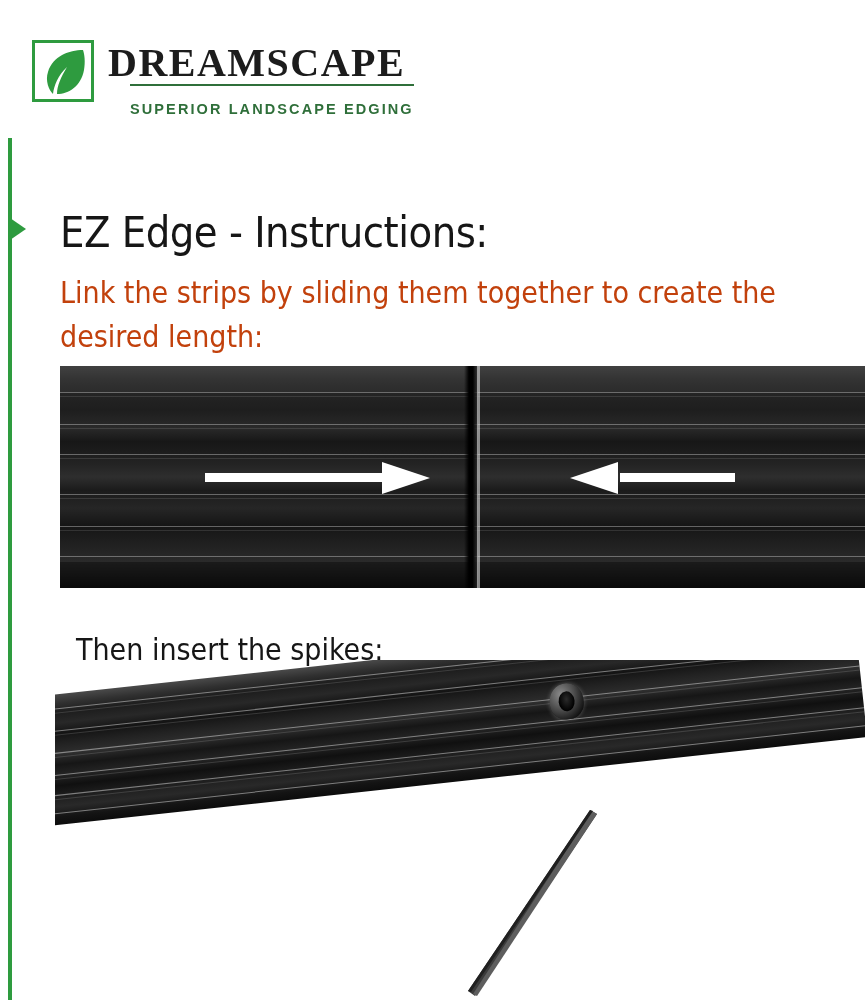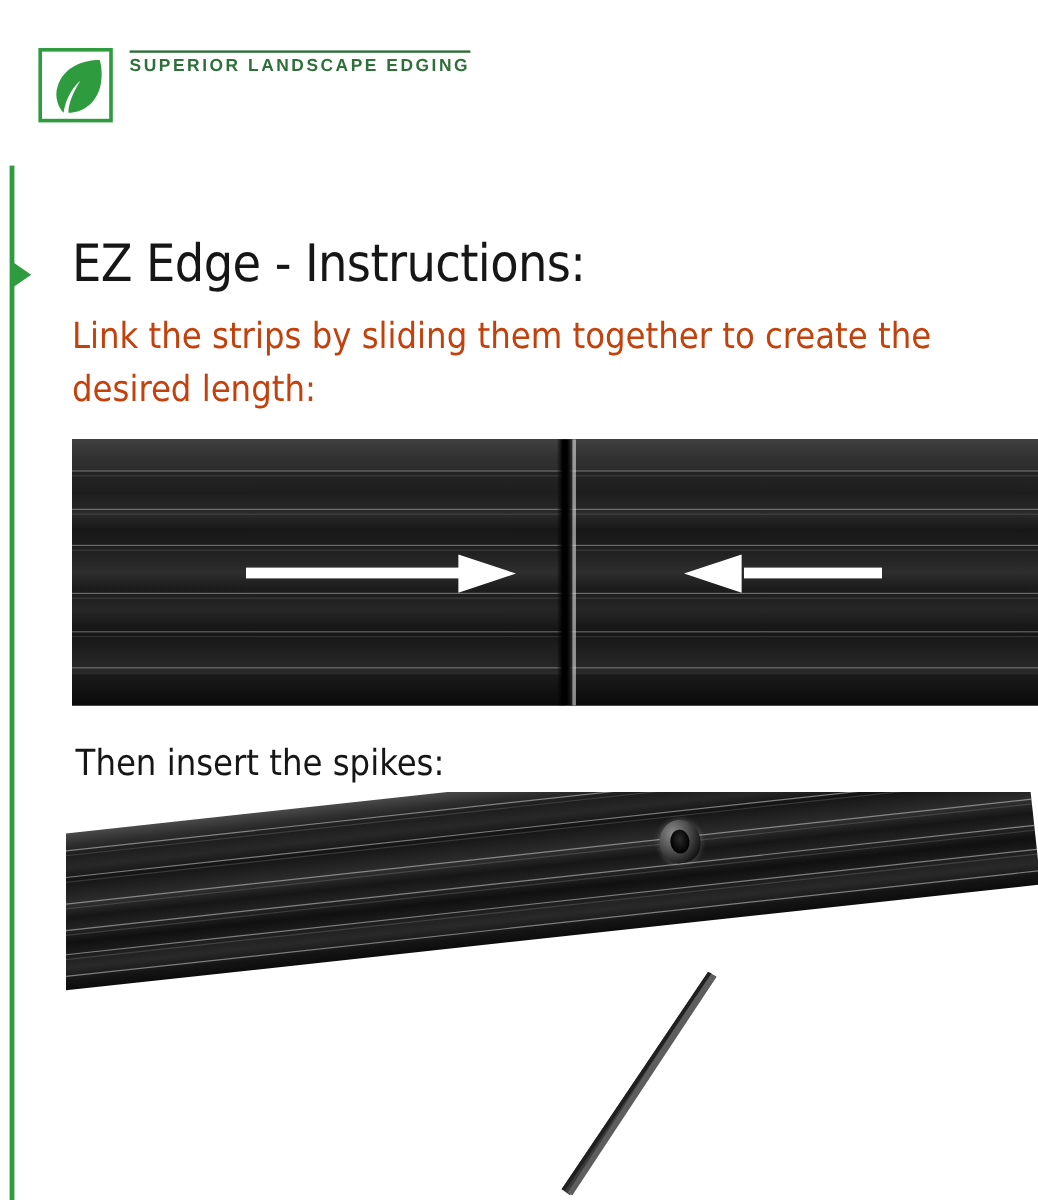--- a/index.html
+++ b/index.html
@@ -71,29 +71,30 @@
     margin-top: 3px;
     font-family: "Liberation Sans", sans-serif;
     font-size: 14.5px;
     letter-spacing: 2.1px;
     font-weight: 700;
     color: #2f6f3a;
     white-space: nowrap;
   }
   .brand-sub-wrap {
     border-top: 2px solid #2f6f3a;
-    padding-top: 0;
+    padding-top: 12px;
     display: inline-block;
+    margin-left: 22px;
   }
 
   
   .content {
     position: absolute;
     left: 60px;
-    top: 196px;
+    top: 208px;
     width: 790px;
   }
   h1.title {
     margin: 0;
     font-family: "DejaVu Sans Condensed", "Liberation Sans", sans-serif;
     font-size: 43px;
     font-weight: 400;
     letter-spacing: -0.5px;
     color: #161616;
     line-height: 1.15;
@@ -101,21 +102,21 @@
   p.lead {
     margin: 14px 0 0 0;
     font-family: "DejaVu Sans Condensed", "Liberation Sans", sans-serif;
     font-size: 30px;
     font-weight: 400;
     line-height: 1.45;
     color: #c2410c;
     max-width: 720px;
   }
   p.step2 {
-    margin: 3px;
+    margin: 16px;
     font-family: "DejaVu Sans Condensed", "Liberation Sans", sans-serif;
     font-size: 30px;
     font-weight: 400;
     color: #161616;
   }
 
   
   .figure1 {
     position: absolute;
     left: 60px;
@@ -255,20 +256,21 @@
 
 <div class="header">
   <div class="logo-mark">
     <span>
       <svg width="50" height="52" viewBox="0 0 50 52" xmlns="http://www.w3.org/2000/svg">
         <path d="M44 4 C30 4 14 10 9 26 C6 35 10 44 14 48 C15 40 19 29 28 21 C22 31 18 40 18 48 C30 48 42 40 45 24 C46.5 16 45.5 8 44 4 Z" fill="#2e9b3f"></path>
       </svg>
     </span>
   </div>
   <div class="logo-text">
+    <div class="brand-name">DREAMSCAPE</div>
     <div class="brand-sub-wrap">
       <div class="brand-sub">SUPERIOR LANDSCAPE EDGING</div>
     </div>
   </div>
 </div>
 
 <div class="content">
   <h1 class="title">EZ Edge - Instructions:</h1>
   <p class="lead">Link the strips by sliding them together to create the desired length:</p>
 </div>

